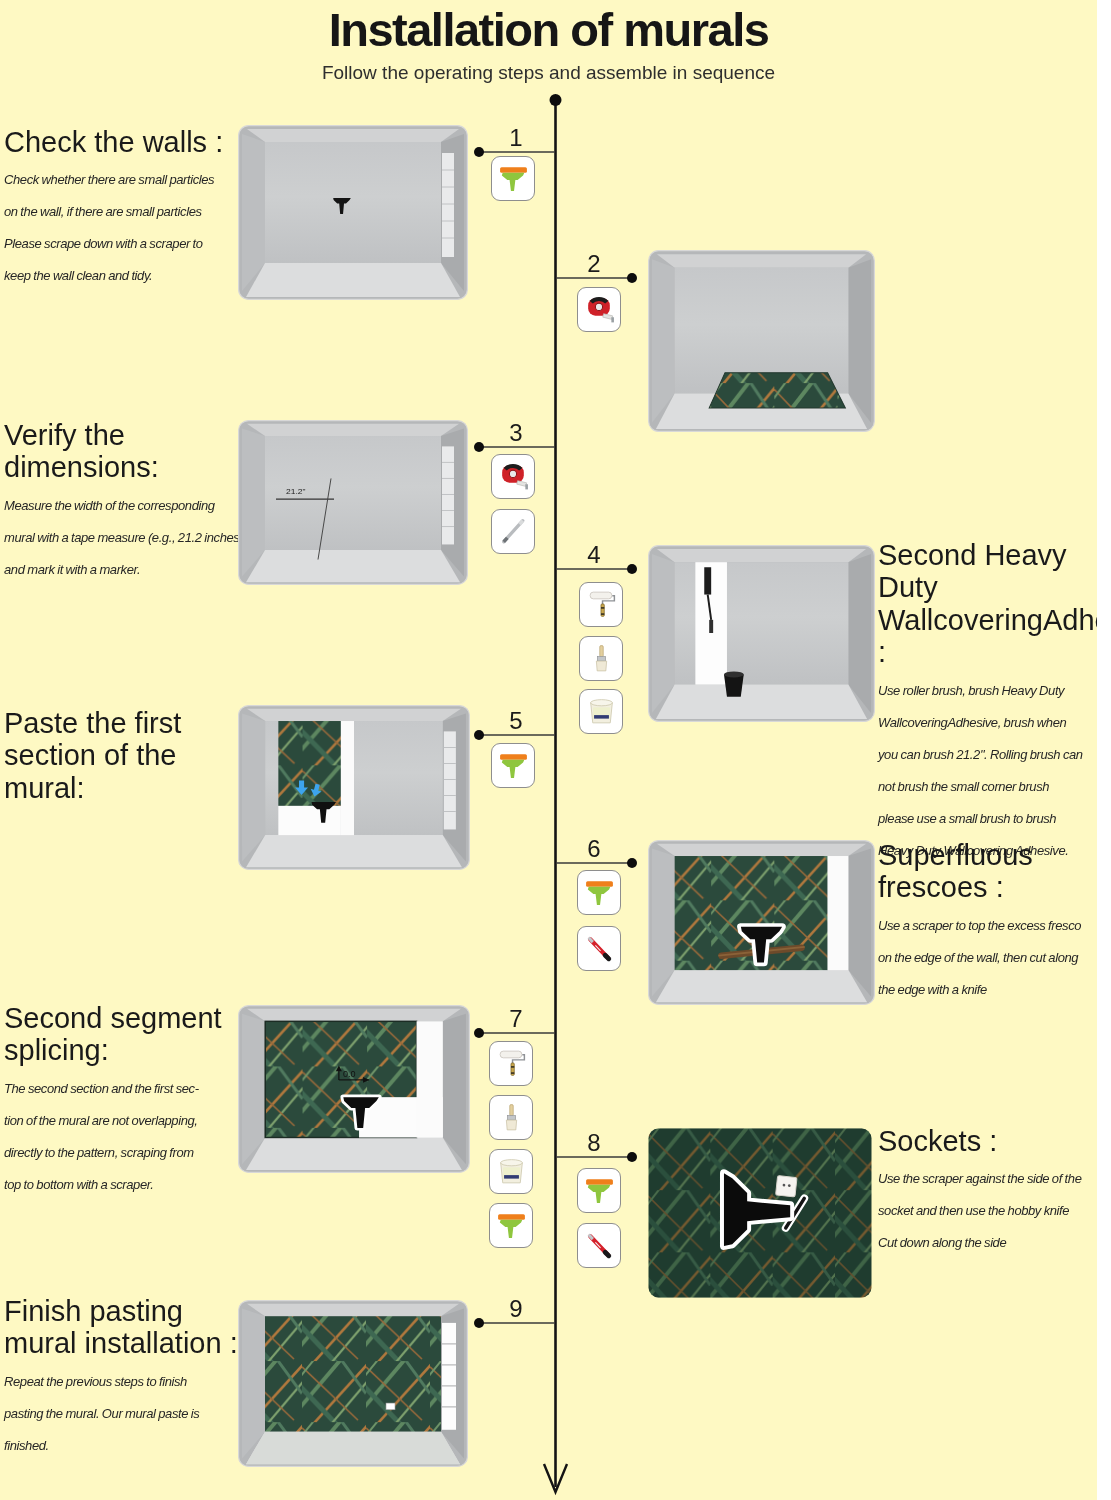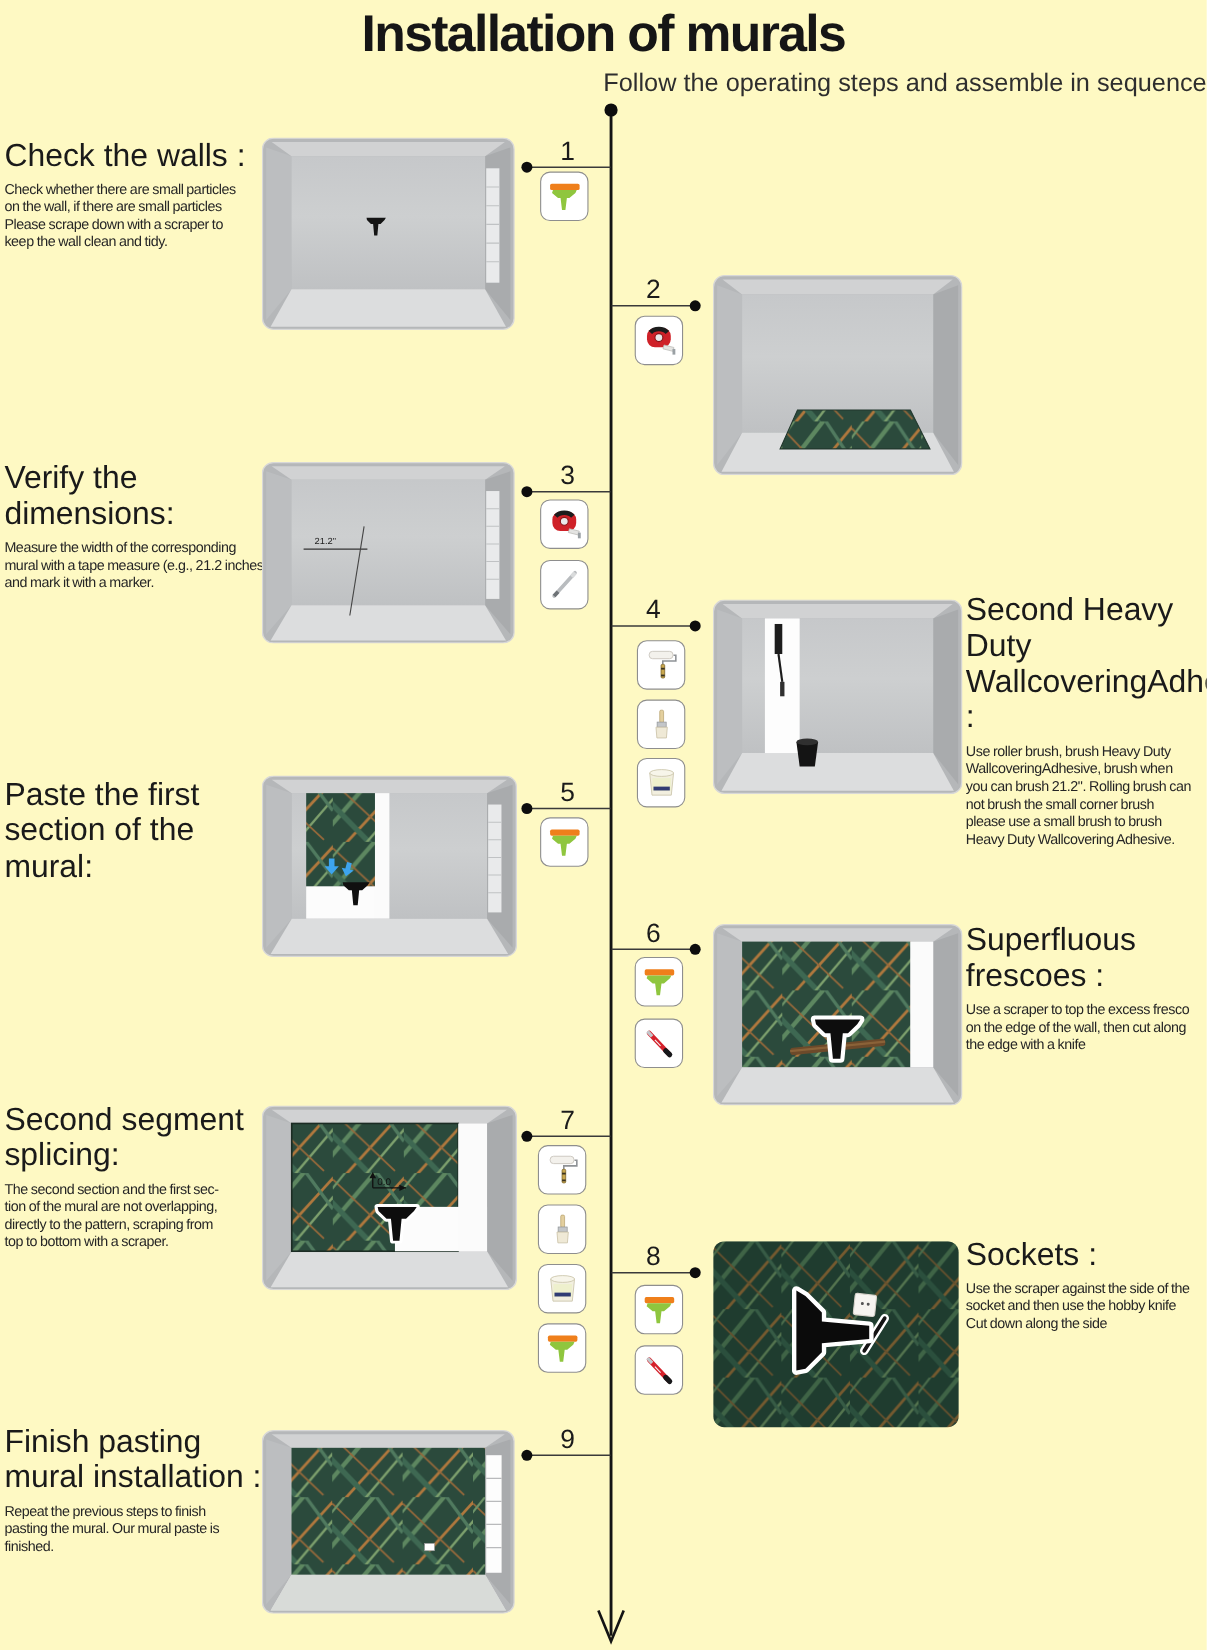--- a/index.html
+++ b/index.html
@@ -1,24 +1,24 @@
 <!DOCTYPE html>
 <html><head>
 <meta charset="utf-8">
 <style>
   html,body{margin:0;padding:0;background:#fff;}
   .canvas{position:relative;width:1097px;height:1500px;background:#fef9c3;
           font-family:"Liberation Sans",sans-serif;overflow:hidden;}
   .hdr{position:absolute;left:0;top:2px;width:100%;text-align:center;}
   .title{margin:0;font-size:47px;font-weight:800;letter-spacing:-1.5px;color:#161616;}
-  .subtitle{margin:5px 0 0;font-size:23px;color:#2e2e2e;text-align:right;}
+  .subtitle{margin:5px 0 0;font-size:19px;color:#2e2e2e;}
   .step-text{position:absolute;}
   .step-heading{font-size:29px;line-height:1.12;color:#1a1a1a;font-weight:400;}
-  .step-body{margin-top:6px;font-size:13px;line-height:16px;color:#262626;
-             letter-spacing:-0.4px;word-spacing:-0.5px;white-space:pre-line;}
+  .step-body{margin-top:6px;font-size:13px;line-height:32px;color:#262626;
+             letter-spacing:-0.4px;word-spacing:-0.5px;white-space:pre-line;font-style:italic;}
   .num{position:absolute;width:44px;text-align:center;font-size:24px;color:#1b1b1b;}
   .tool{position:absolute;width:44px;height:45px;border:1px solid #8e8e8e;border-radius:9px;
         background:#fff;display:flex;align-items:center;justify-content:center;box-sizing:border-box;}
   .tool svg{width:33px;height:33px;}
   .room{position:absolute;}
   .overlay{position:absolute;left:0;top:0;pointer-events:none;}
   .defs{position:absolute;width:0;height:0;}
 </style>
 </head>
 <body>

